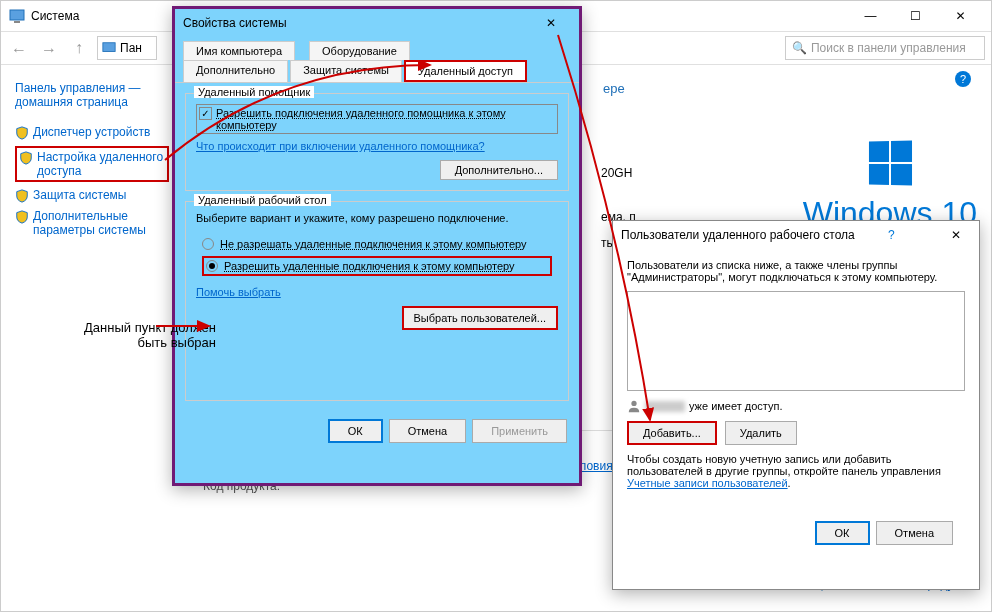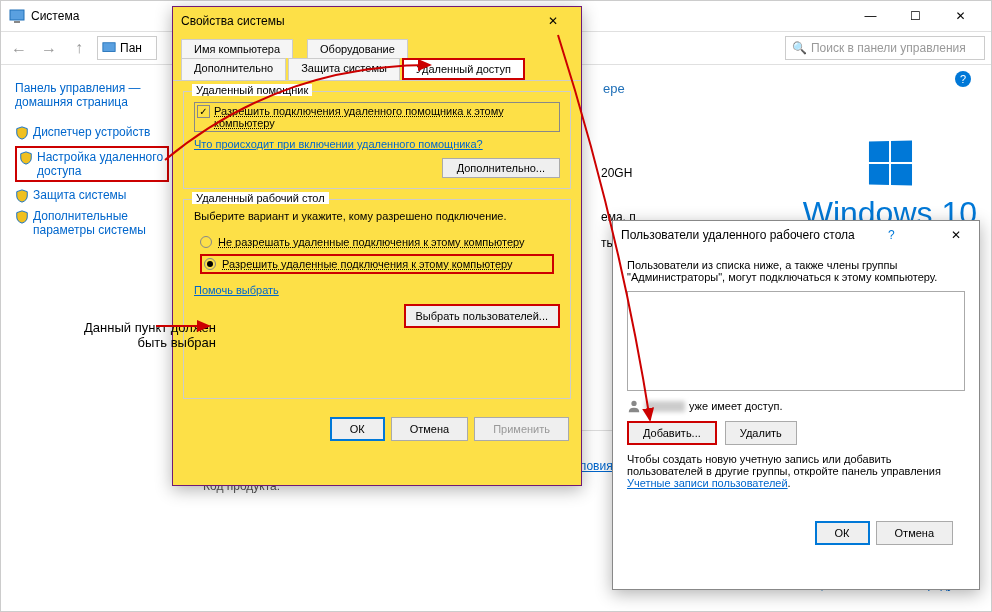--- a/index.html
+++ b/index.html
@@ -37,21 +37,21 @@
 .win-sq { background: #0078d7; }
 
 .help-circle { position: absolute; right: 20px; top: 70px; width: 16px; height: 16px; border-radius: 50%; background: #0078d7; color: #fff; font-size: 11px; display: flex; align-items: center; justify-content: center; }
 
 .activation-section { margin-top: 180px; }
 .section-divider { border-top: 1px solid #ddd; margin: 8px 0; padding-top: 8px; font-family: Liberation Mono, monospace; }
 
 .change-key { position: absolute; right: 20px; bottom: 20px; color: #0066cc; font-size: 12px; display: flex; align-items: center; gap: 4px; }
 
 
-.dialog1 { position: absolute; left: 172px; top: 6px; width: 410px; height: 480px; background: #fde047; border: 1px solid #701a75; box-shadow: 0 4px 16px rgba(0,0,0,0.3); }
+.dialog1 { position: absolute; left: 172px; top: 6px; width: 410px; height: 480px; background: #7dd3fc; border: 3px solid #701a75; box-shadow: 0 4px 16px rgba(0,0,0,0.3); }
 .dialog-titlebar { height: 28px; display: flex; align-items: center; padding: 0 8px; font-size: 12px; }
 .dialog-close { margin-left: auto; width: 40px; height: 28px; display: flex; align-items: center; justify-content: center; }
 .tabs-row1 { display: flex; padding: 4px 8px 0; gap: 12px; }
 .tabs-row2 { display: flex; padding: 0 8px; border-bottom: 1px solid #ccc; }
 .tab { font-size: 11px; padding: 3px 12px; border: 1px solid #ccc; border-bottom: none; background: #f5f5f5; margin-right: 2px; }
 .tab.active { background: #fff; position: relative; }
 .tab.boxed { border: 2px solid #c00; }
 
 .groupbox { margin: 10px; border: 1px solid #ccc; padding: 10px; font-size: 11px; position: relative; }
 .groupbox-title { position: absolute; top: -8px; left: 8px; background: #fff; padding: 0 4px; font-size: 11px; }

